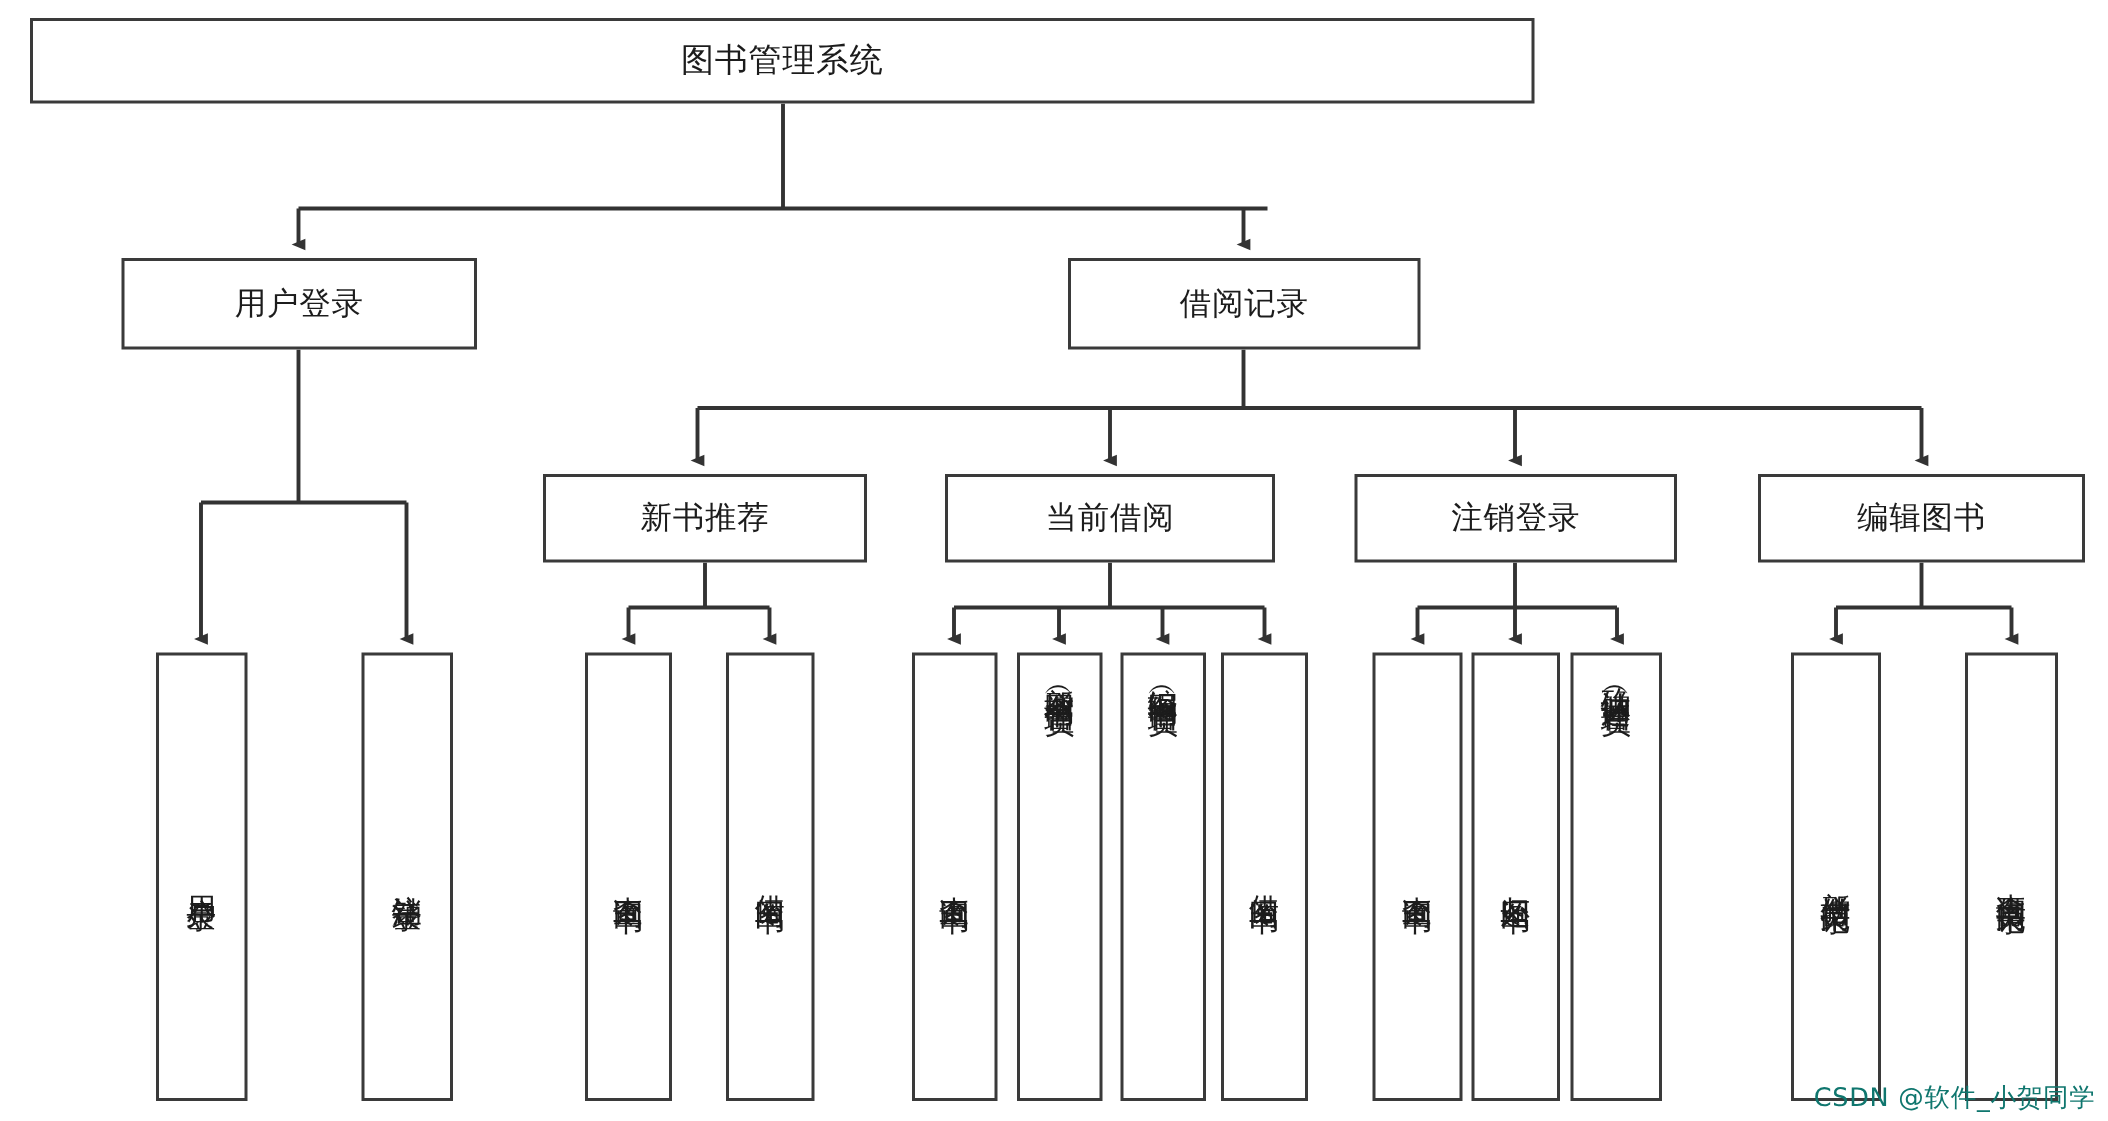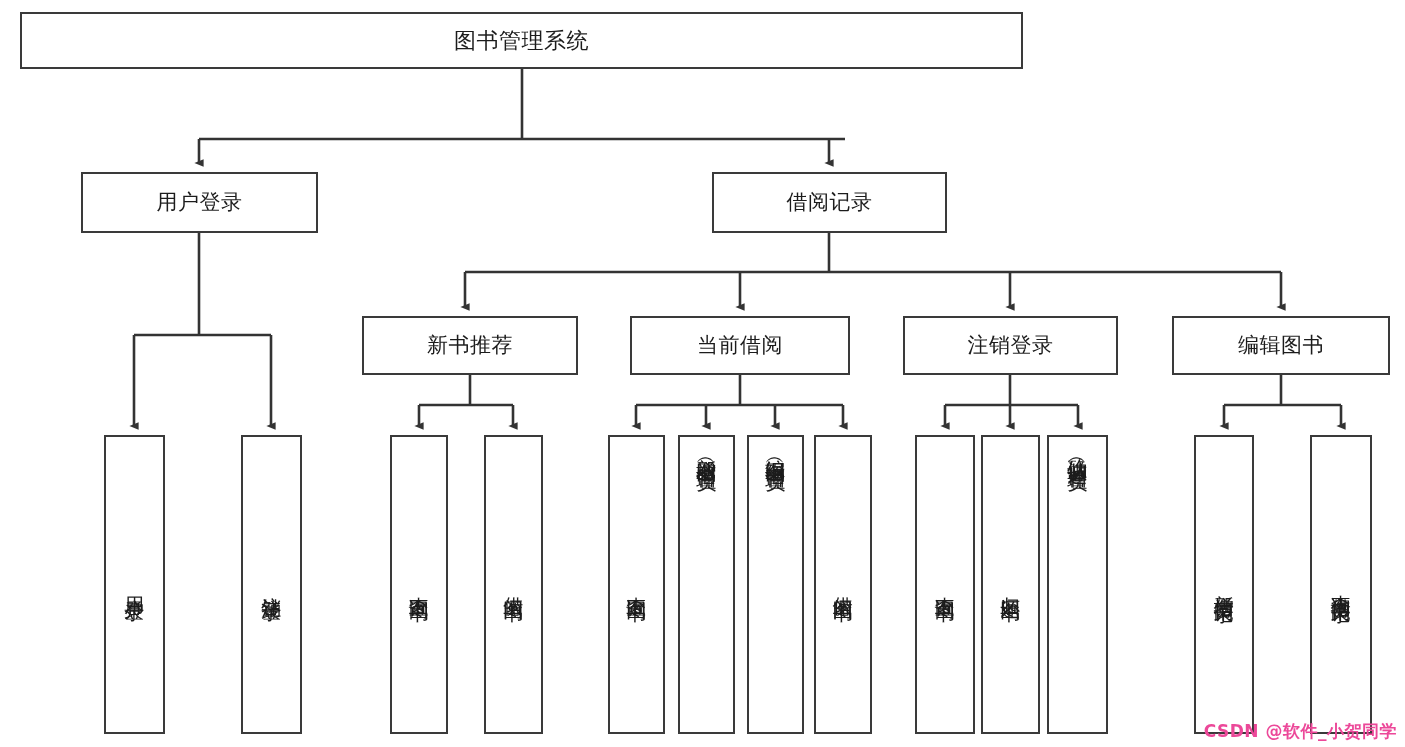--- a/index.html
+++ b/index.html
@@ -62,25 +62,24 @@
     font-size: 20px;
     line-height: 1.12;
     letter-spacing: 2px;
     white-space: nowrap;
   }
   #watermark {
     position: absolute;
     right: 8px;
     bottom: 4px;
     font-size: 17px;
-    color: #ec4899;
+    color: #0f766e;
     letter-spacing: 0.5px;
     z-index: 5;
     white-space: nowrap;
-    font-weight: bold;
   }
 </style>
 </head>
 <body>
 
 <div id="diagram-root">
 
   <svg id="edges-layer" viewBox="0 0 1405 747">
     <defs>
       <marker id="arrowhead" markerWidth="10" markerHeight="10" refX="4.2" refY="5" orient="auto" markerUnits="userSpaceOnUse">

